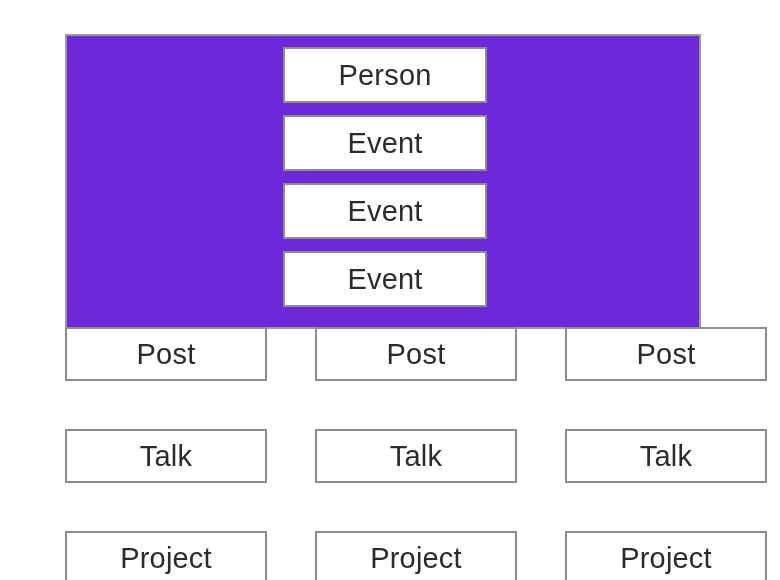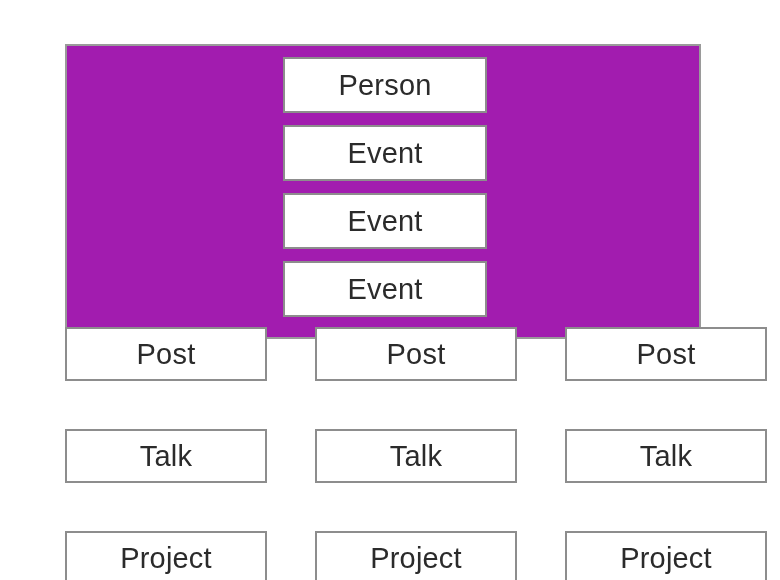--- a/index.html
+++ b/index.html
@@ -37,25 +37,25 @@
     font-weight: 300;
     letter-spacing: 0.2px;
     line-height: 1;
     white-space: nowrap;
   }
 
   
   #group-container {
     position: absolute;
     left: 65px;
-    top: 44px;
+    top: 34px;
     width: 636px;
     height: 295px;
     box-sizing: border-box;
-    background: #a21caf;
+    background: #6d28d9;
     border: 2px solid #9a9a9a;
   }
 
   #group-stack {
     position: absolute;
     left: 216px;
     top: 11px;
     width: 204px;
     display: flex;
     flex-direction: column;

